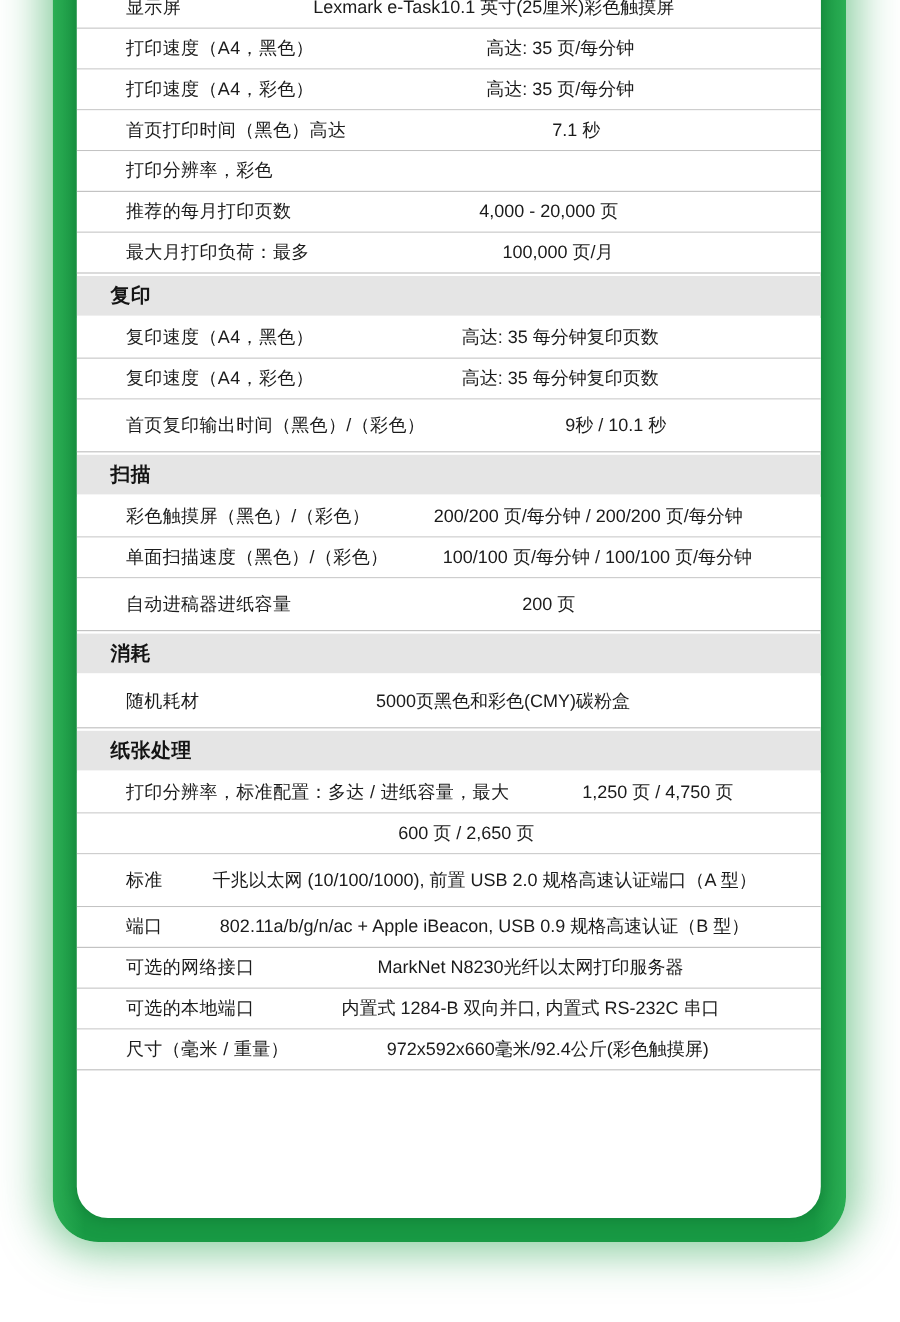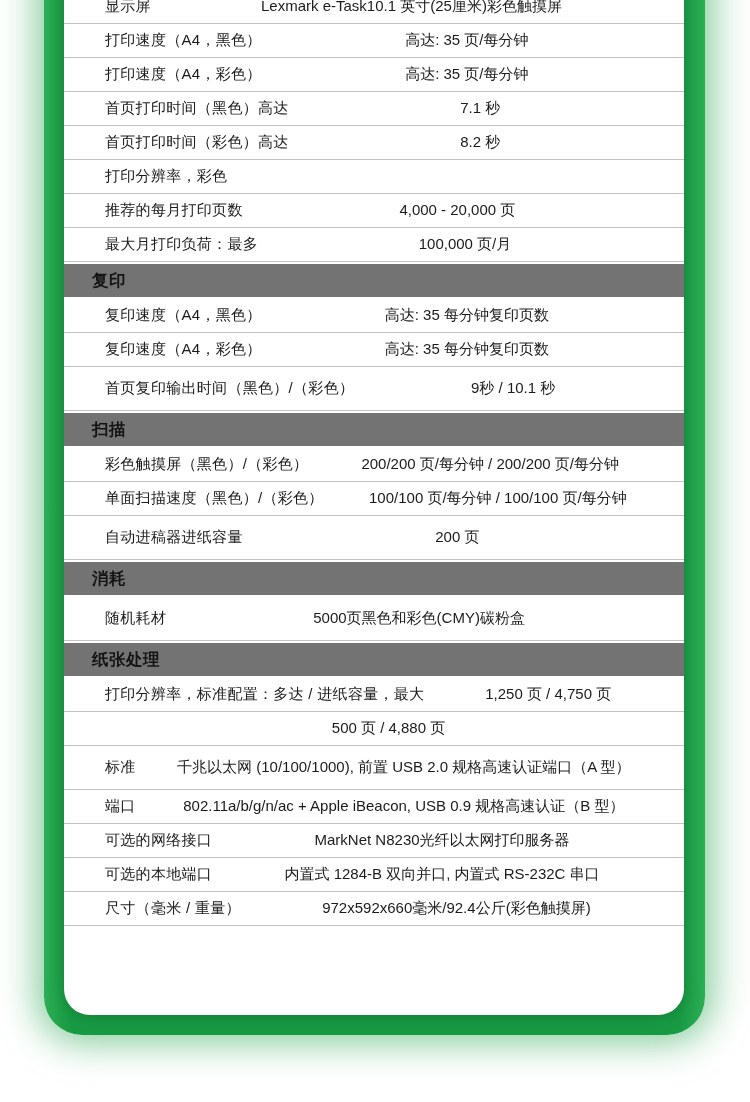--- a/index.html
+++ b/index.html
@@ -54,21 +54,21 @@
   .spec-row .value {
     flex: 1;
     min-width: 0;
     text-align: center;
     white-space: nowrap;
     padding-left: 8px;
   }
   .spec-header {
     height: 33px;
     margin: 2px 0;
-    background: #737373;
+    background: #e5e5e5;
     display: flex;
     align-items: center;
     padding: 0 28px;
     font-size: 16.5px;
     font-weight: bold;
     color: #141414;
     letter-spacing: 0.5px;
   }
 </style>
 </head>
@@ -85,24 +85,20 @@
           <span class="label">打印速度（A4，黑色）</span>
           <span class="value">高达: 35 页/每分钟</span>
         </div>
         <div class="spec-row">
           <span class="label">打印速度（A4，彩色）</span>
           <span class="value">高达: 35 页/每分钟</span>
         </div>
         <div class="spec-row">
           <span class="label">首页打印时间（黑色）高达</span>
           <span class="value">7.1 秒</span>
-        </div>
-        <div class="spec-row">
-          <span class="label">首页打印时间（彩色）高达</span>
-          <span class="value">8.2 秒</span>
         </div>
         <div class="spec-row">
           <span class="label">打印分辨率，彩色</span>
         </div>
         <div class="spec-row">
           <span class="label">推荐的每月打印页数</span>
           <span class="value">4,000 - 20,000 页</span>
         </div>
         <div class="spec-row">
           <span class="label">最大月打印负荷：最多</span>
@@ -146,21 +142,21 @@
           <span class="value">5000页黑色和彩色(CMY)碳粉盒</span>
         </div>
         <div class="spec-header">
           <span>纸张处理</span>
         </div>
         <div class="spec-row">
           <span class="label">打印分辨率，标准配置：多达 / 进纸容量，最大</span>
           <span class="value">1,250 页 / 4,750 页</span>
         </div>
         <div class="spec-row">
-          <span class="value">500 页 / 4,880 页</span>
+          <span class="value">600 页 / 2,650 页</span>
         </div>
         <div class="spec-row tall">
           <span class="label">标准</span>
           <span class="value">千兆以太网 (10/100/1000), 前置 USB 2.0 规格高速认证端口（A 型）</span>
         </div>
         <div class="spec-row">
           <span class="label">端口</span>
           <span class="value">802.11a/b/g/n/ac + Apple iBeacon, USB 0.9 规格高速认证（B 型）</span>
         </div>
         <div class="spec-row">

